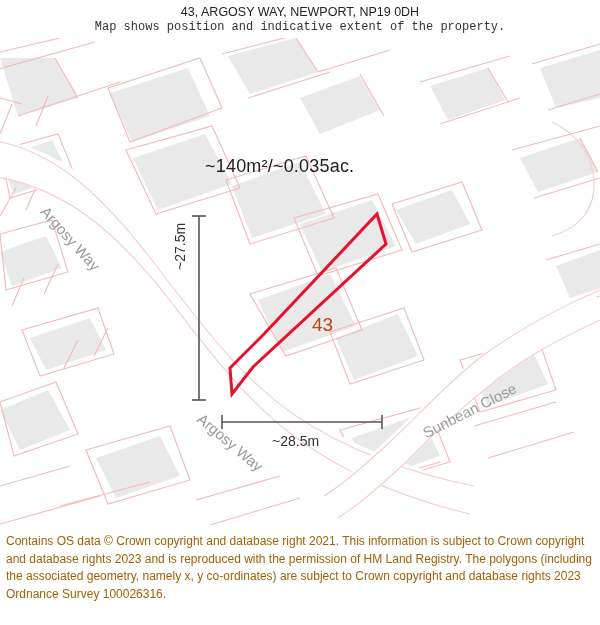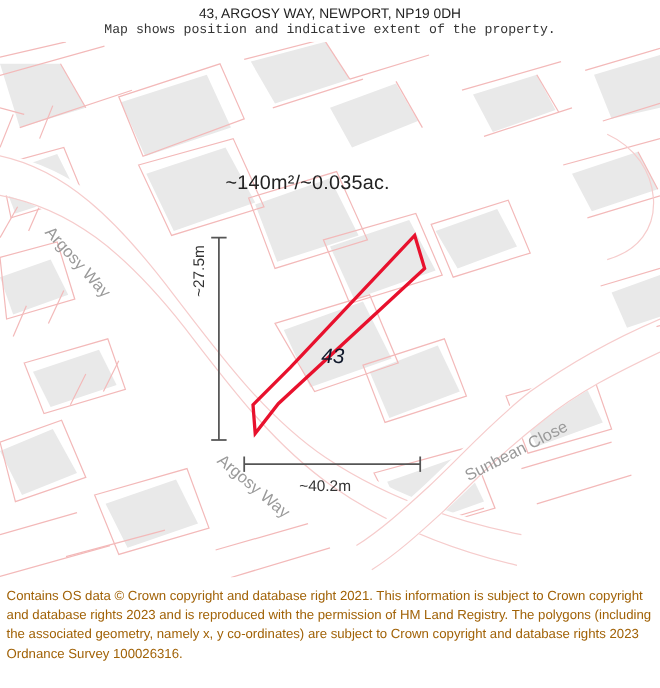--- a/index.html
+++ b/index.html
@@ -67,25 +67,24 @@
   .area-label {
     position: absolute;
     left: 205px;
     top: 118px;
     font-size: 18px;
     color: #222222;
     letter-spacing: 0.2px;
   }
   .plot-number {
     position: absolute;
-    left: 292px;
+    left: 312px;
     top: 276px;
     font-size: 19px;
-    color: #0f172a;
-    font-style: italic;
+    color: #c2410c;
   }
   .dim-vert {
     position: absolute;
     left: 172px;
     top: 232px;
     font-size: 14px;
     color: #333333;
     transform: rotate(-90deg);
     transform-origin: left top;
   }
@@ -229,21 +228,21 @@
         <line x1="192" y1="362" x2="206" y2="362"></line>
         <line x1="222" y1="384" x2="382" y2="384"></line>
         <line x1="222" y1="377" x2="222" y2="391"></line>
         <line x1="382" y1="377" x2="382" y2="391"></line>
       </g>
     </svg>
 
     <div class="area-label">~140m²/~0.035ac.</div>
     <div class="plot-number">43</div>
     <div class="dim-vert">~27.5m</div>
-    <div class="dim-horiz">~40.2m</div>
+    <div class="dim-horiz">~28.5m</div>
 
     <div class="street street-argosy-top">Argosy Way</div>
     <div class="street street-argosy-bottom">Argosy Way</div>
     <div class="street street-sunbean">Sunbean Close</div>
   </div>
 
   <div class="footer">Contains OS data © Crown copyright and database right 2021. This information is subject to Crown copyright and database rights 2023 and is reproduced with the permission of HM Land Registry. The polygons (including the associated geometry, namely x, y co-ordinates) are subject to Crown copyright and database rights 2023 Ordnance Survey 100026316.</div>
 
 </div>
 

